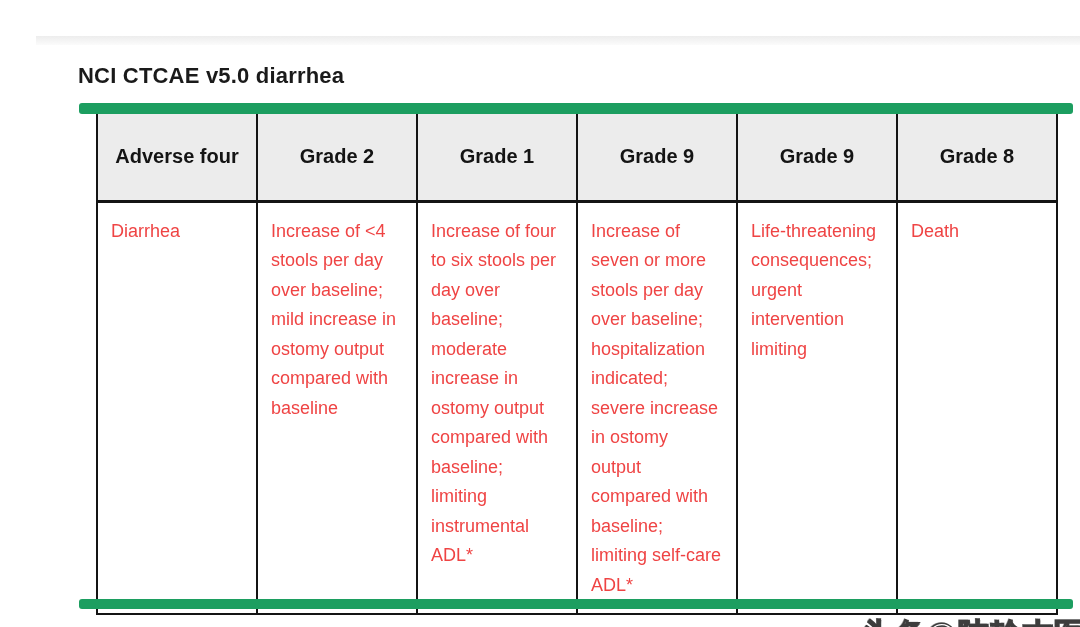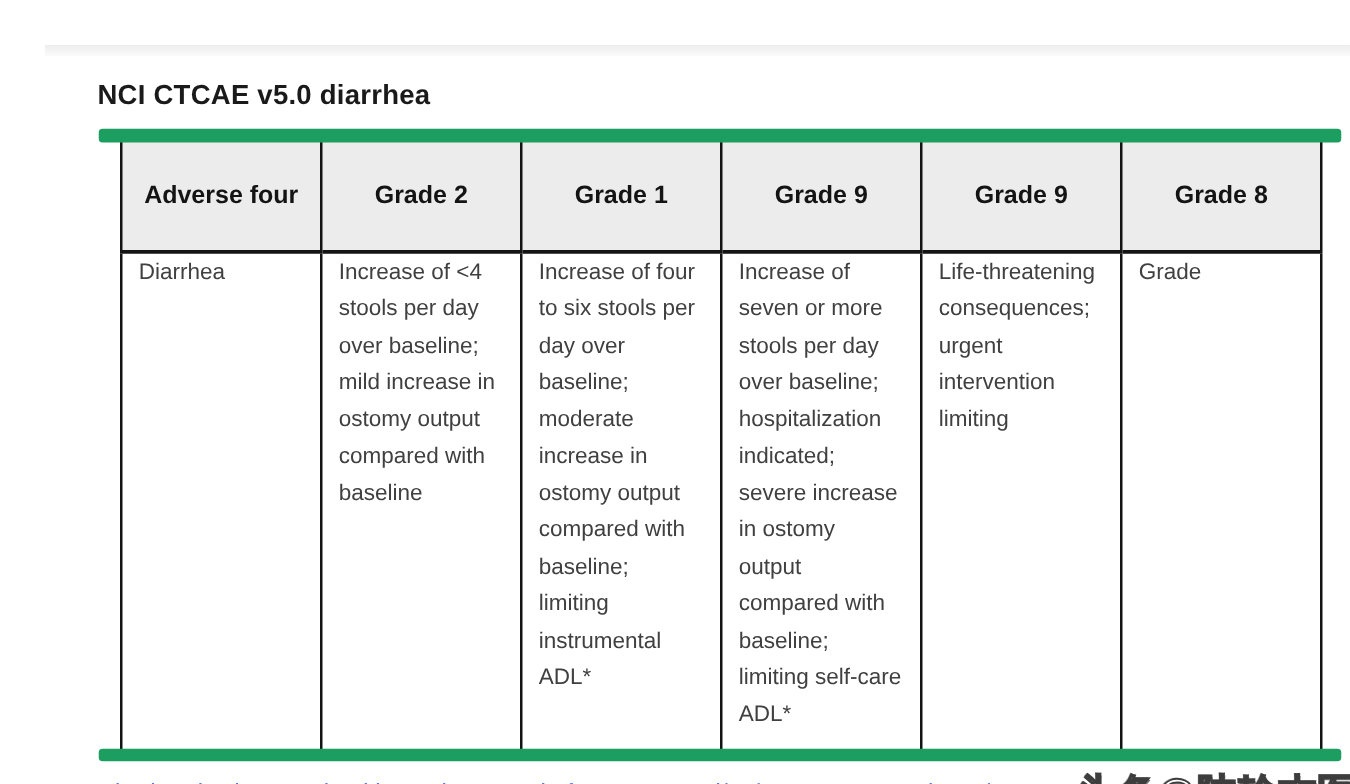--- a/index.html
+++ b/index.html
@@ -40,24 +40,24 @@
     height: 90px;
     background: #ececec;
     border-bottom-width: 3px;
     font-size: 20px; font-weight: bold; color: #141414;
     text-align: center; vertical-align: middle;
     line-height: 1.6;
     padding: 4px 10px;
   }
   table.grade-table td {
     vertical-align: top;
-    padding: 0 14px 13px 13px;
+    padding: 14px 14px 13px 13px;
     font-size: 18px;
     line-height: 29.5px;
-    color: #404040;
+    color: #ef4444;
     background: #ffffff;
   }
 
   .footnote {
     position: absolute; left: 42px; top: 588px;
     font-size: 19.5px; color: #1d4ed8;
     width: 1000px; white-space: nowrap;
     z-index: 1;
   }
 
@@ -97,21 +97,21 @@
       <th>Grade 8</th>
     </tr>
   </thead>
   <tbody>
     <tr>
       <td>Diarrhea</td>
       <td>Increase of &lt;4 stools per day over baseline; mild increase in ostomy output compared with baseline</td>
       <td>Increase of four to six stools per day over baseline; moderate increase in ostomy output compared with baseline; limiting instrumental ADL*</td>
       <td>Increase of seven or more stools per day over baseline; hospitalization indicated; severe increase in ostomy output compared with baseline; limiting self-care ADL*</td>
       <td>Life-threatening consequences; urgent intervention limiting</td>
-      <td>Grade</td>
+      <td>Death</td>
     </tr>
   </tbody>
 </table>
 
 <div class="green-bar bottom" style="background: rgb(28, 158, 96);"></div>
 
 <p class="footnote">Diarrhea is characterized by an increase in frequency and/or loose or watery bowel movements</p>
 
 <div class="watermark">头条@陆翰杰医生</div>
 

